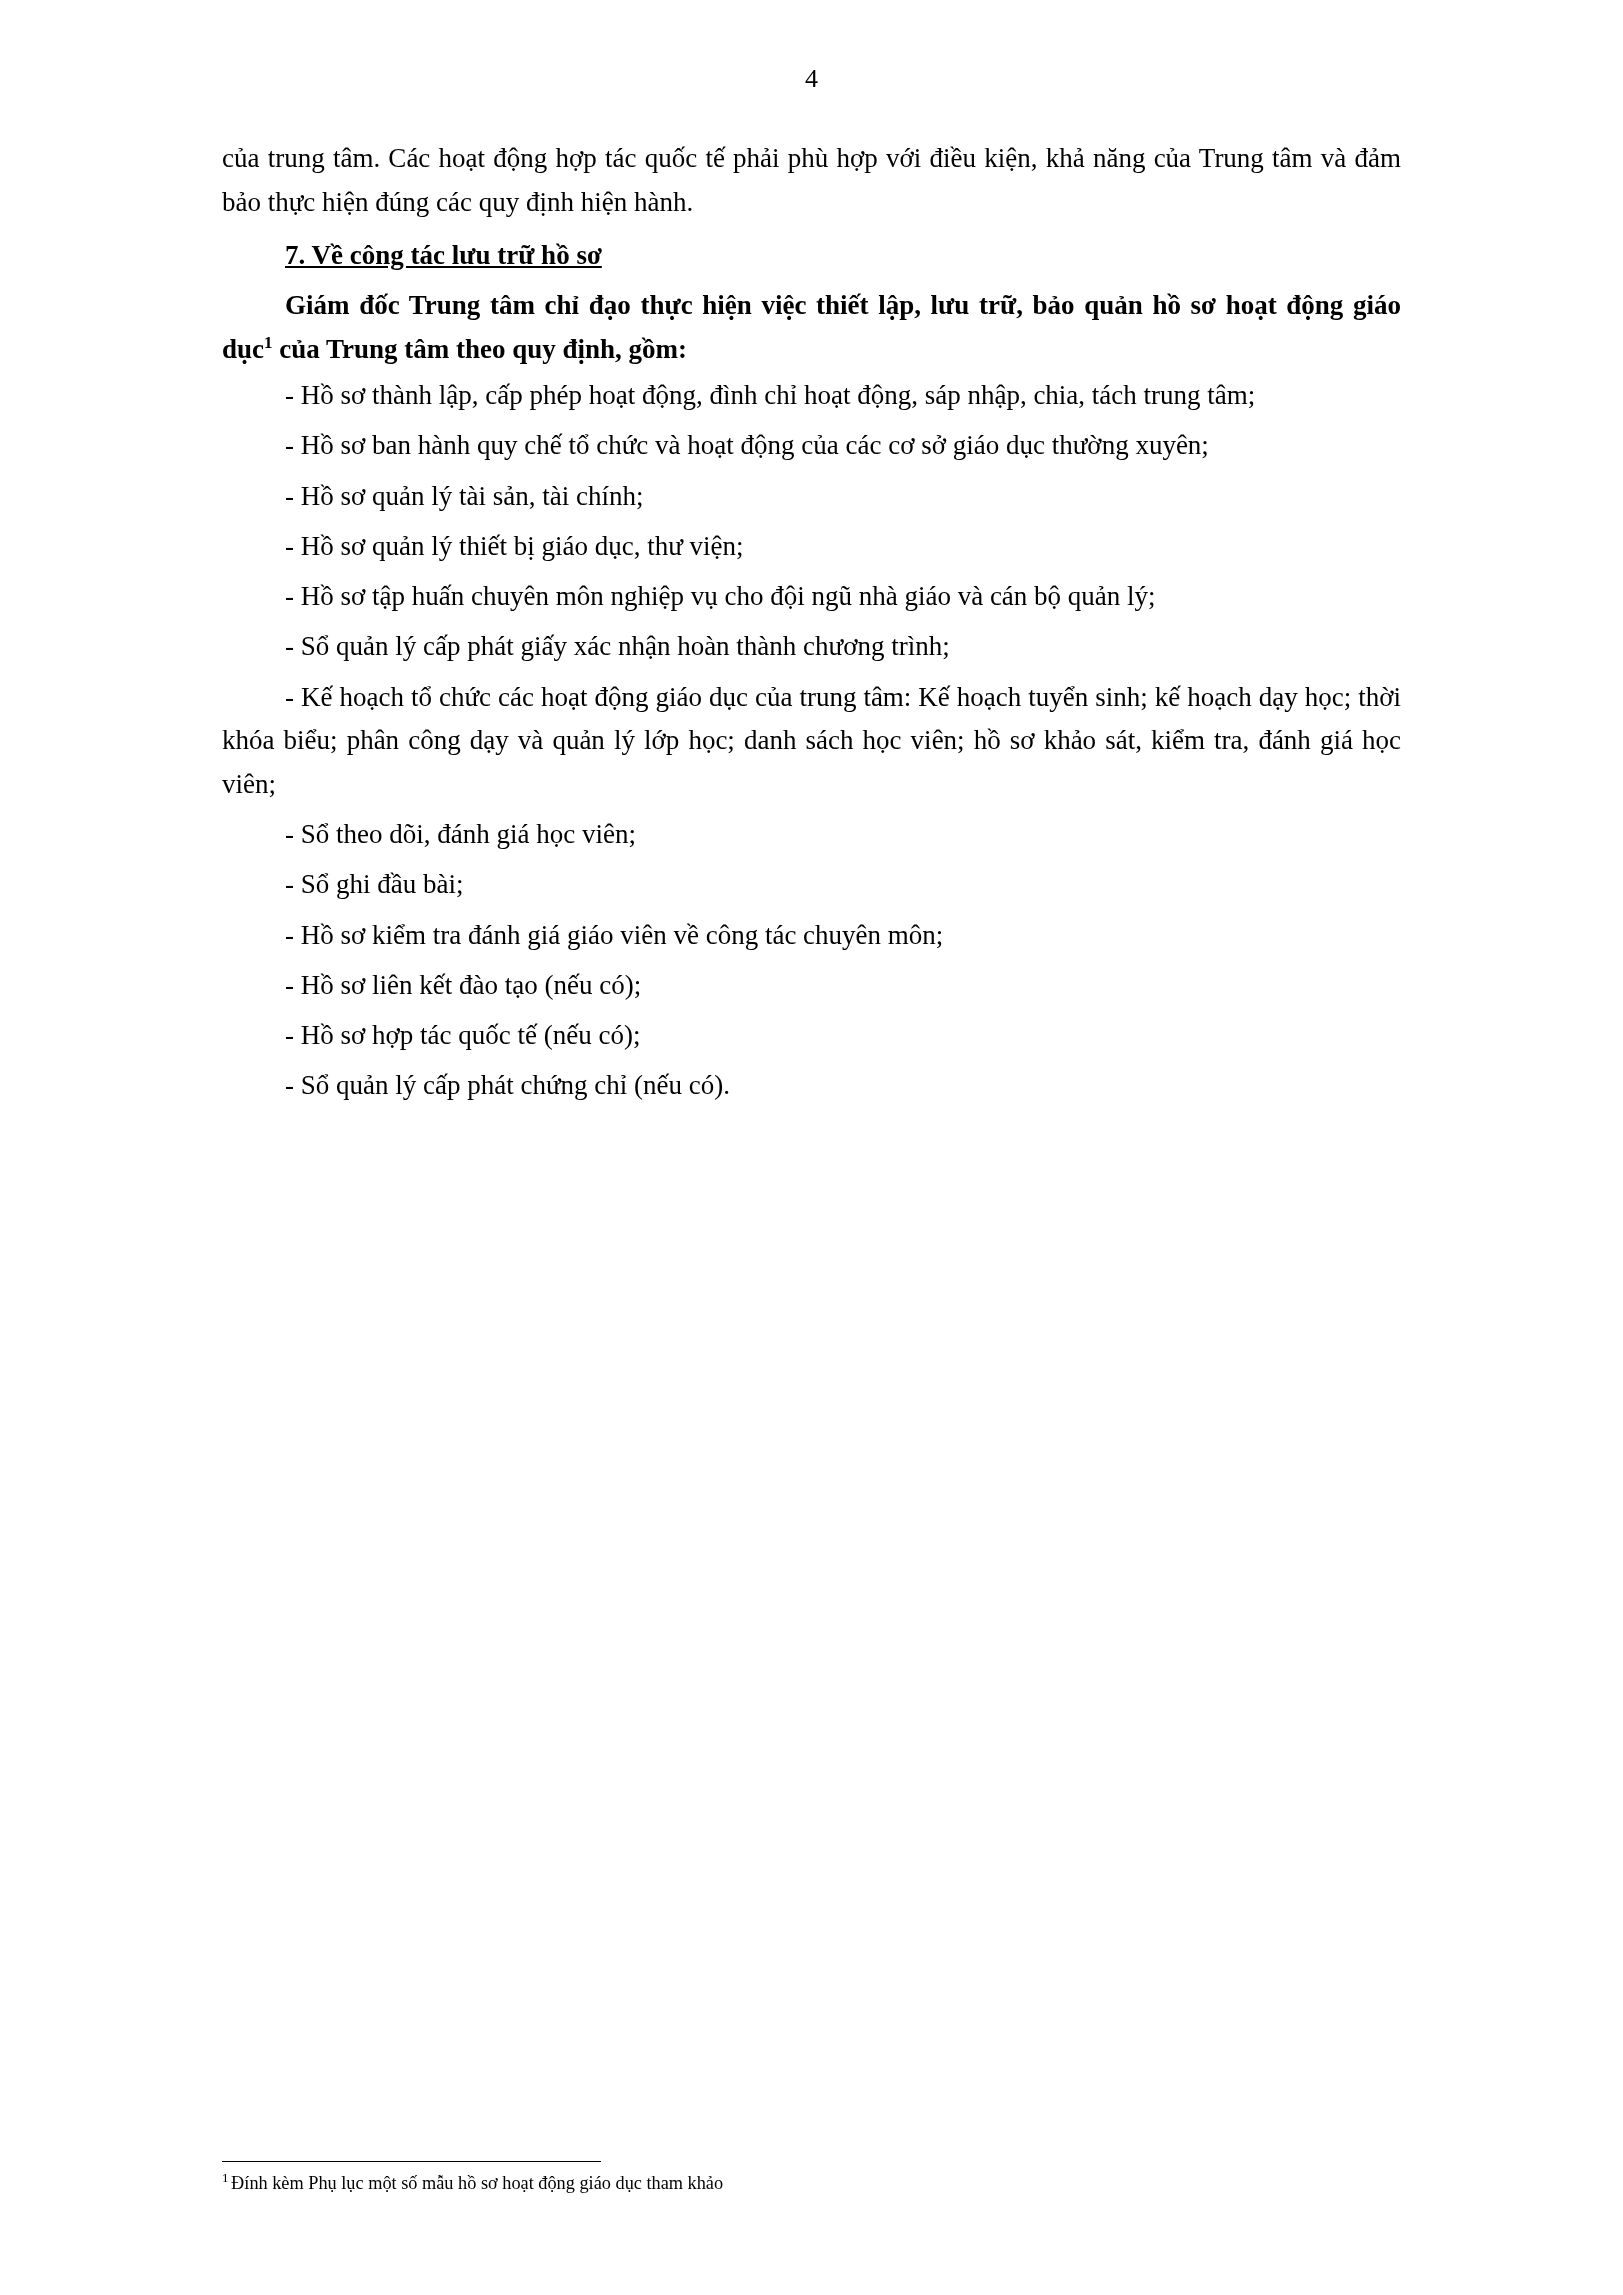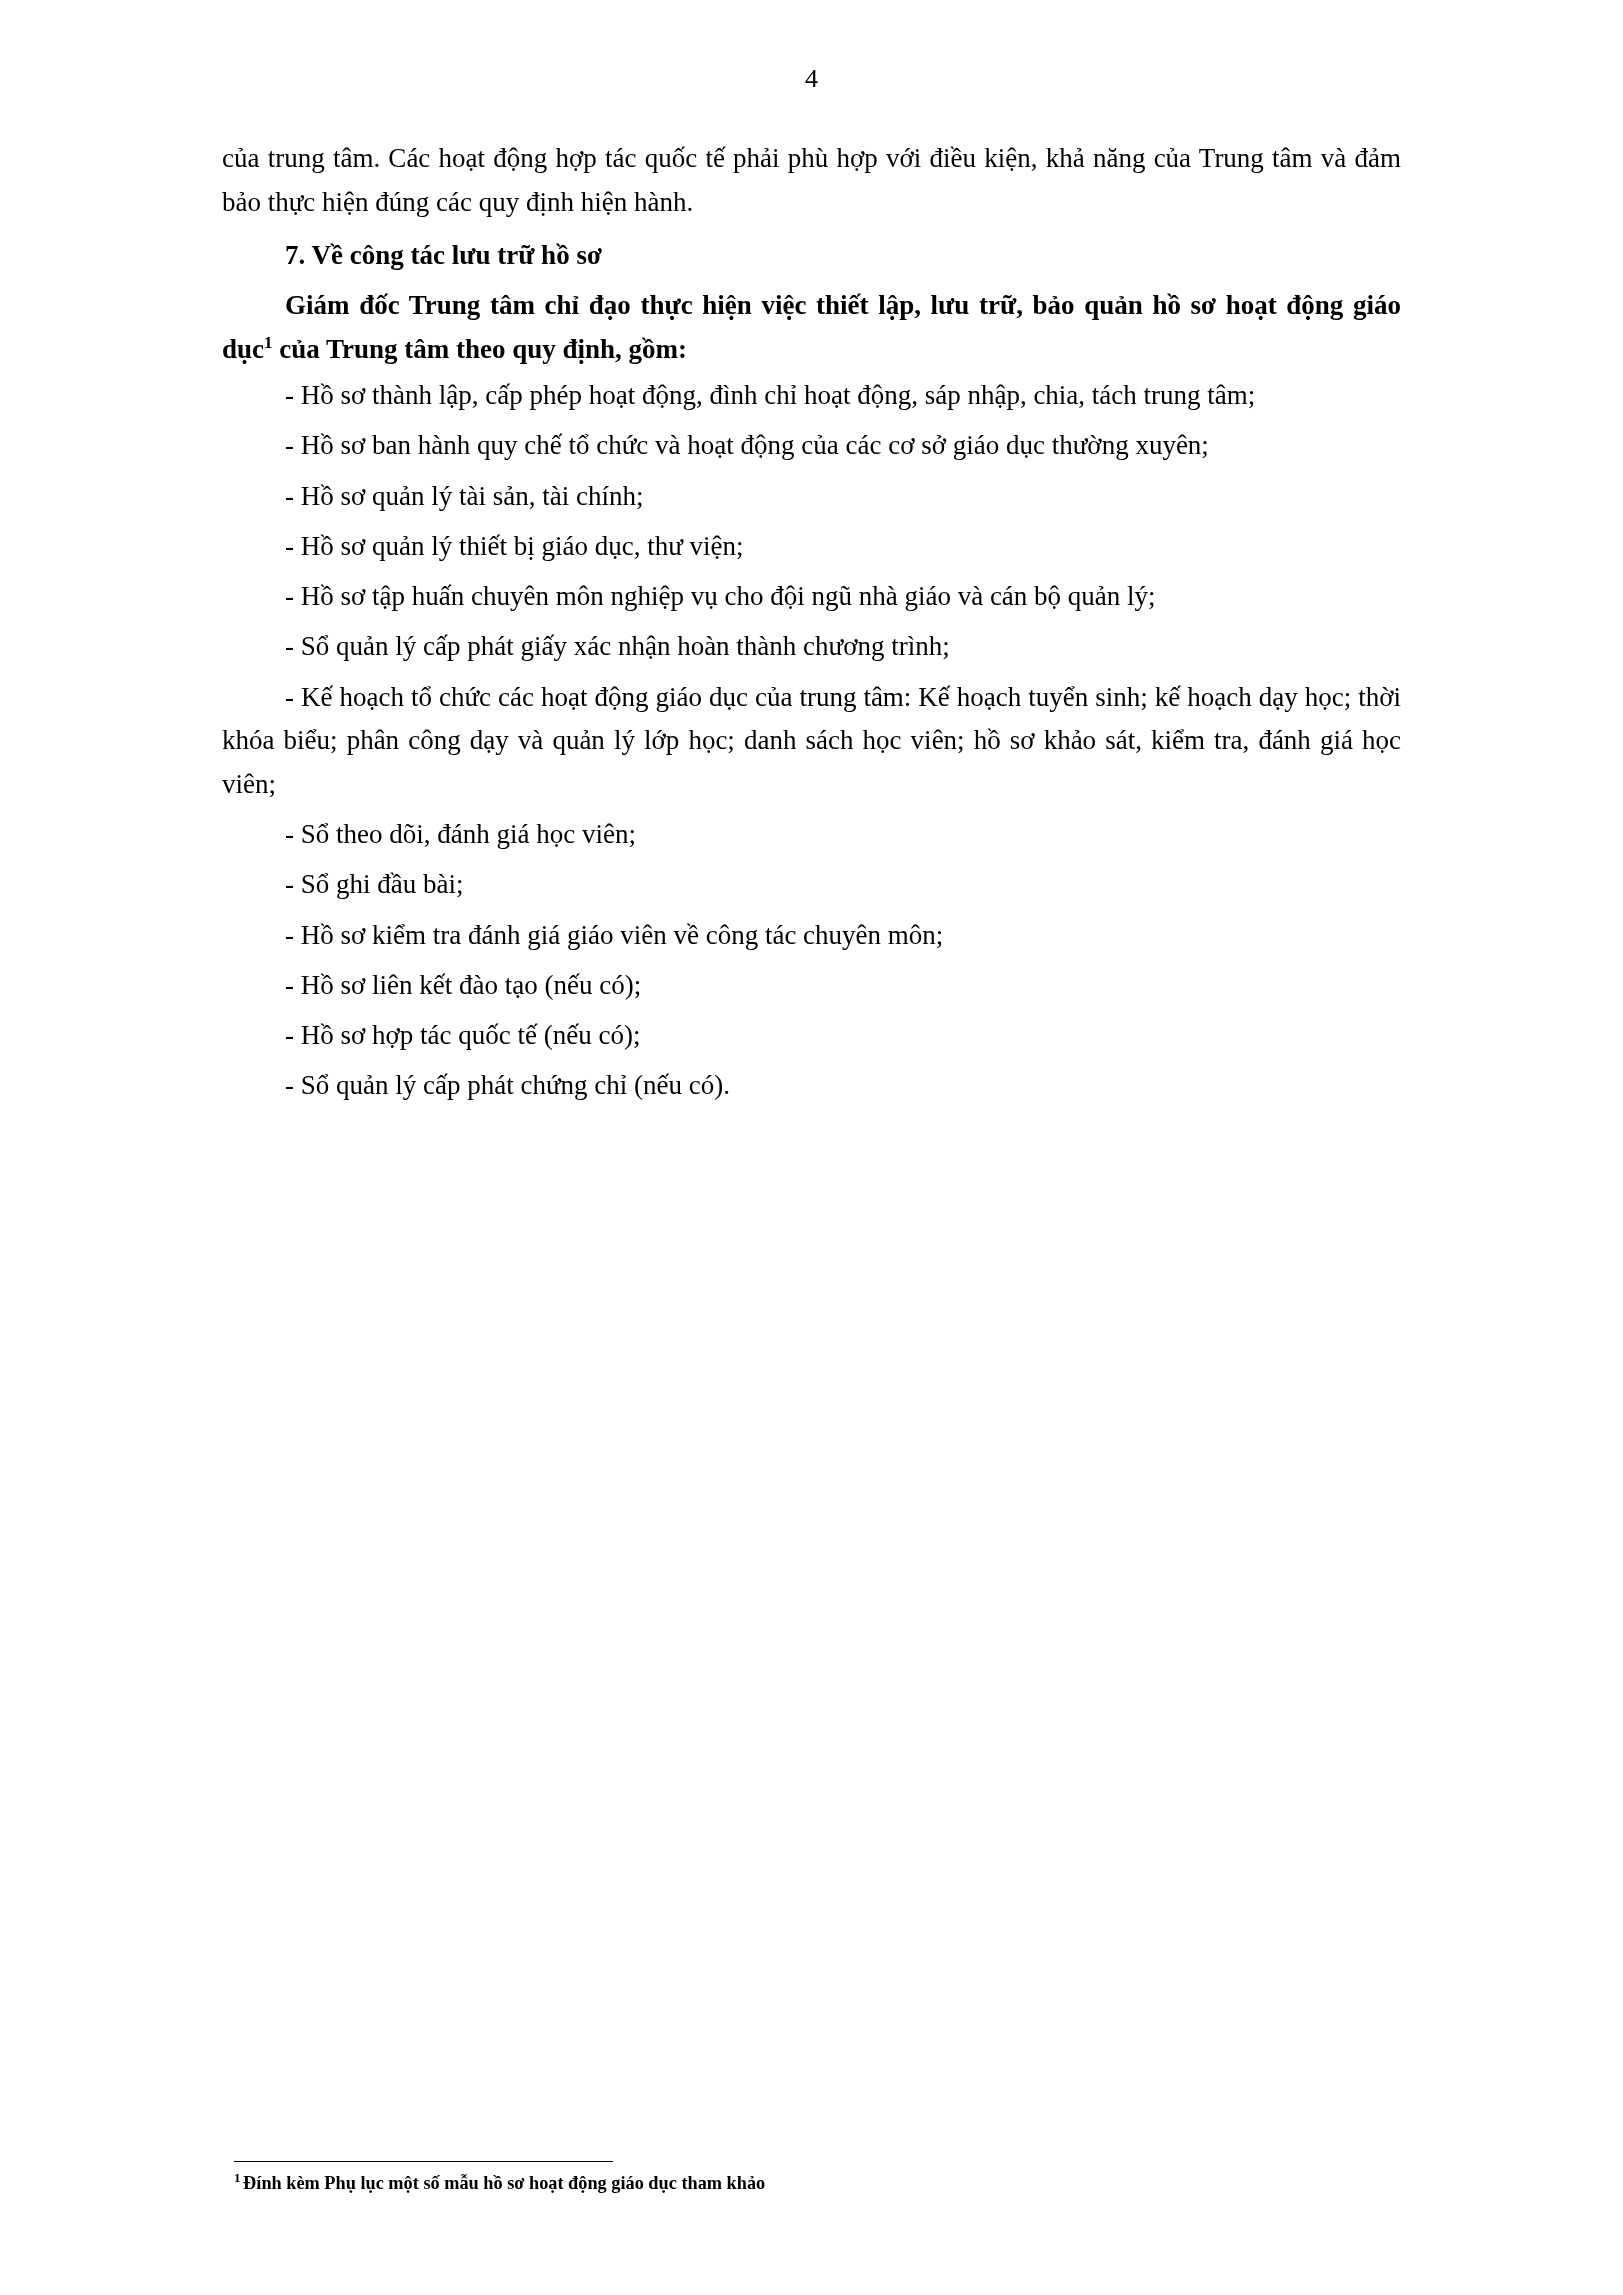--- a/index.html
+++ b/index.html
@@ -39,36 +39,36 @@
   }
   p.indent {
     text-indent: 63px;
     font-weight: bold;
   }
   p.heading {
     font-weight: bold;
     text-indent: 63px;
     margin: 9.2px 0 6.5px 0;
     text-align: left;
+    text-decoration: underline;
   }
   p.item {
     text-indent: 63px;
     margin: 0 0 6.5px 0;
   }
   sup.fnref {
     font-size: 17px;
     vertical-align: super;
     line-height: 0;
   }
   .footnote-area {
     position: absolute;
-    left: 234px;
+    left: 222px;
     right: 137px;
     bottom: 98px;
-    font-weight: bold;
   }
   .footnote-rule {
     width: 379px;
     height: 1.3px;
     background: #000000;
     margin: 0 0 9.2px 0;
   }
   .footnote-text {
     font-size: 18.3px;
     line-height: 1.4;

